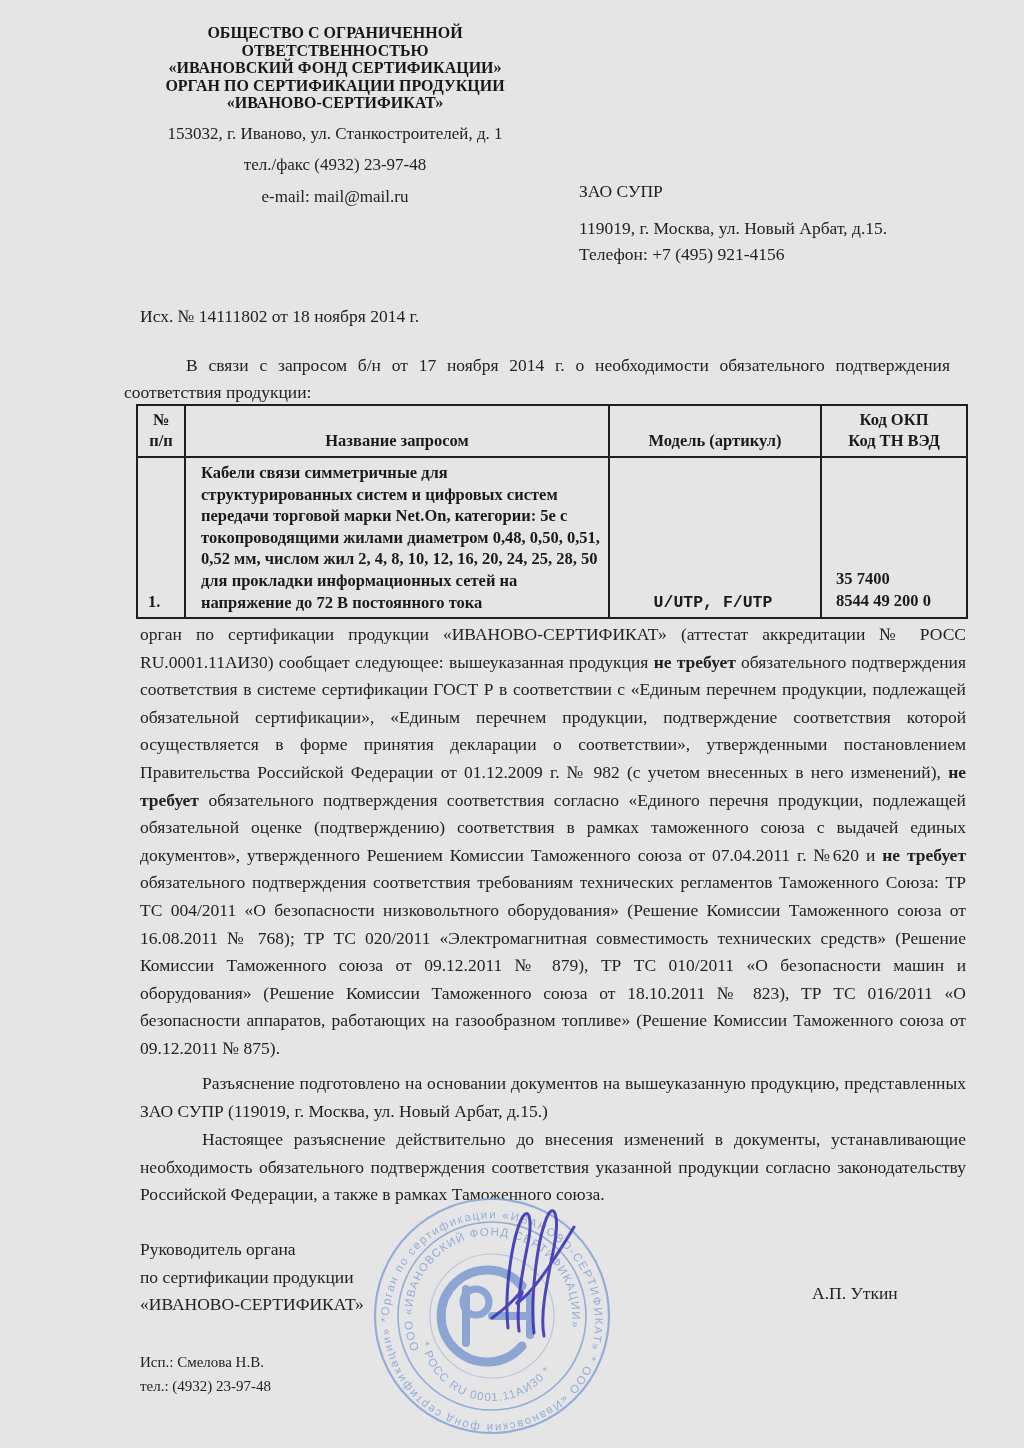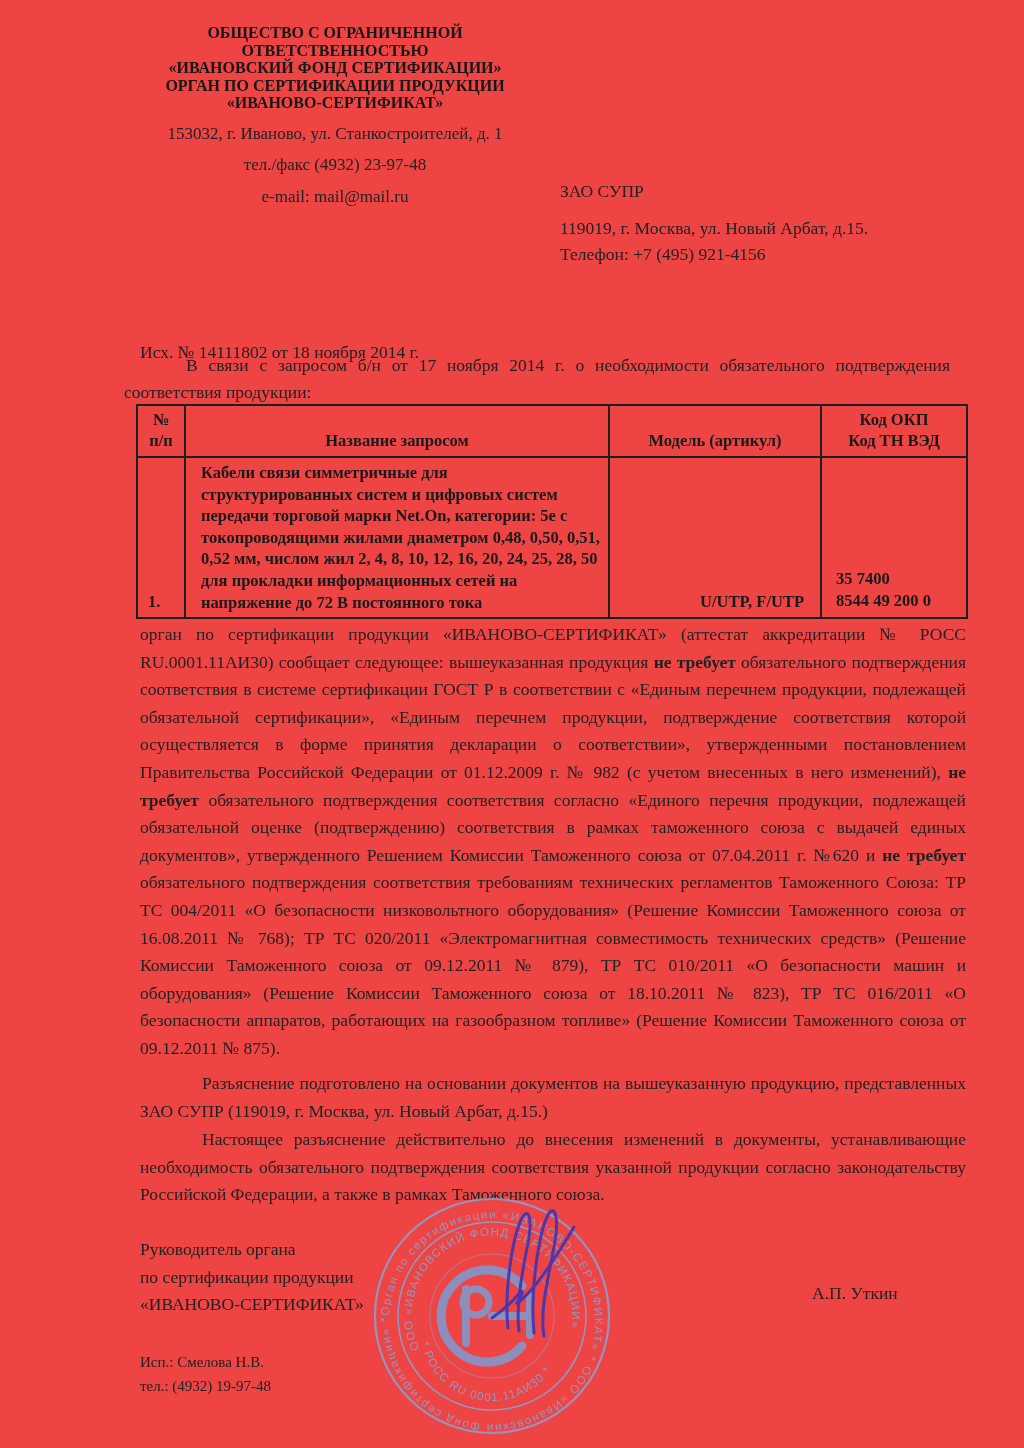--- a/index.html
+++ b/index.html
@@ -1,44 +1,44 @@
 <!DOCTYPE html>
 <html><head>
 <meta charset="utf-8">
 <style>
   * { margin:0; padding:0; box-sizing:border-box; }
   html,body { background:#ffffff; }
   .page {
     position:relative;
     width:1024px; height:1448px;
-    background:#ef4444;
+    background:#e5e5e5;
     font-family:"Liberation Serif", serif;
     color:#1e1e1e;
     overflow:hidden;
   }
   .letterhead {
     position:absolute; top:24px; left:120px; width:430px;
     text-align:center;
   }
   .letterhead .bold-line {
     font-weight:bold; font-size:16px; line-height:17.5px; color:#171717;
   }
   .letterhead .addr-line {
     font-size:17px; line-height:19.5px; color:#222;margin-top:12px;
   }
   .letterhead .addr-line:first-of-type { margin-top:3px; }
   .recipient {
-    position:absolute; top:178px; left:560px;
+    position:absolute; top:178px; left:579px;
     font-size:17.5px; color:#222;
   }
   .recipient .rec-name { margin-bottom:10px; }
   .recipient .rec-line { line-height:26.5px; }
   .ref-line {
     position:absolute; top:306px; left:140px;
-    font-size:17.5px; color:#222;margin-top:36px;
+    font-size:17.5px; color:#222;
   }
   .intro {
     position:absolute; top:352px; left:124px; width:826px;
     font-size:17.5px; line-height:27px; text-align:justify;
     text-indent:62px; color:#222;
   }
   .doc-table {
     position:absolute; top:404px; left:136px; width:830px;
     border-collapse:collapse; table-layout:fixed;
     font-size:16.5px; color:#1a1a1a;
@@ -58,21 +58,21 @@
   .doc-table .cell-num {
     vertical-align:bottom; text-align:left;
     padding:0 0 5px 10px; font-weight:bold;
   }
   .doc-table .cell-name {
     vertical-align:top; font-weight:bold;
     padding:4px 8px 4px 15px; line-height:21.6px; text-align:left;
   }
   .doc-table .cell-model {
     vertical-align:bottom; font-weight:bold;
-    padding:0 16px 5px 12px; text-align:right;
+    padding:0 16px 5px 12px; text-align:center;font-family:Liberation Mono, monospace;
   }
   .doc-table .cell-code {
     vertical-align:bottom; font-weight:bold;
     padding:16px 0 5px 14px; line-height:22px; text-align:left;
   }
   .body-par {
     position:absolute; left:140px; width:826px;
     font-size:17.5px; line-height:27.6px; text-align:justify; color:#222;
   }
   .main-par   { top:621px; }
@@ -199,16 +199,16 @@
   <svg class="ink-svg" viewBox="0 0 95 142" aria-hidden="true">
     <g stroke="#3b35b5" fill="none" stroke-width="3" stroke-linecap="round" opacity="0.9">
       <path d="M 18,125 C 14,90 22,35 32,15 C 38,4 43,14 38,40 C 31,75 26,105 29,128"></path>
       <path d="M 44,130 C 40,92 48,32 58,12 C 64,1 70,12 64,44 C 56,84 50,112 54,133"></path>
       <path d="M 2,115 C 12,108 20,101 28,92 C 36,82 31,96 26,101 C 36,94 48,80 60,62 C 68,50 76,38 84,24"></path>
     </g>
   </svg>
 
   <div class="footer-block">
     <div>Исп.: Смелова Н.В.</div>
-    <div>тел.: (4932) 19-97-48</div>
+    <div>тел.: (4932) 23-97-48</div>
   </div>
 
 </div>
 
 </body></html>

